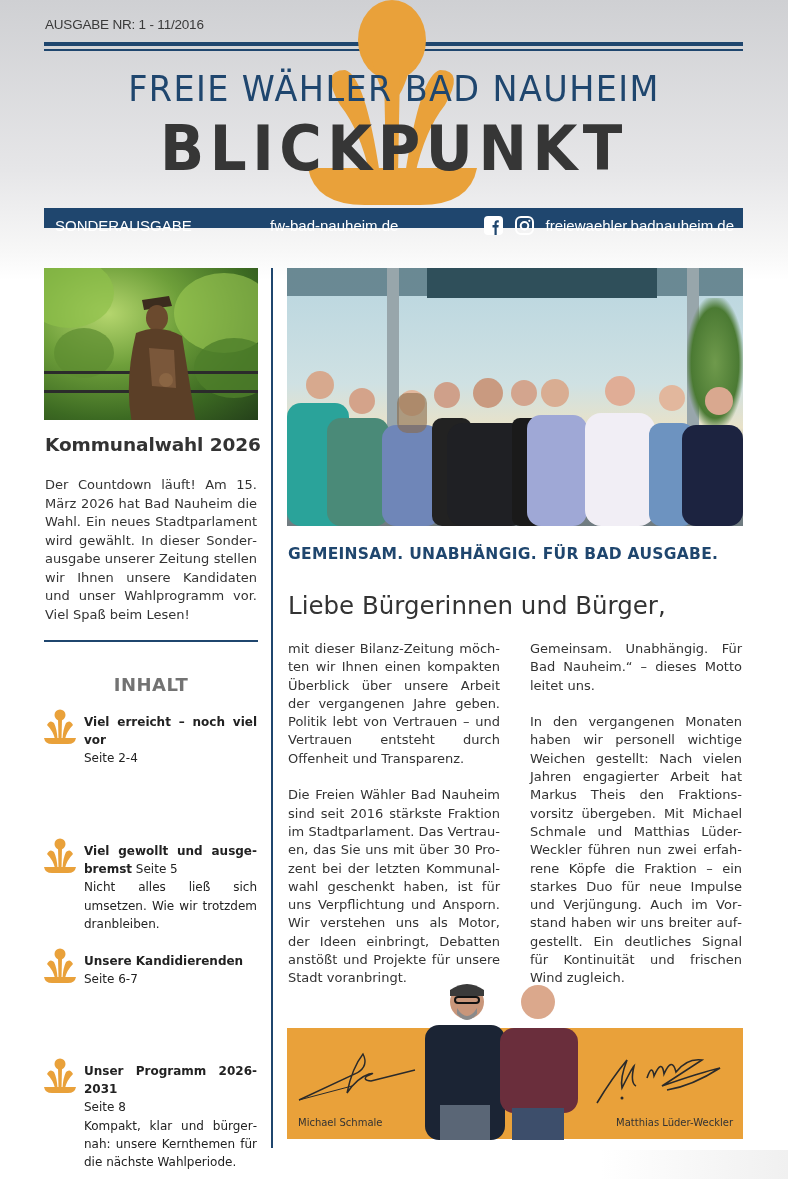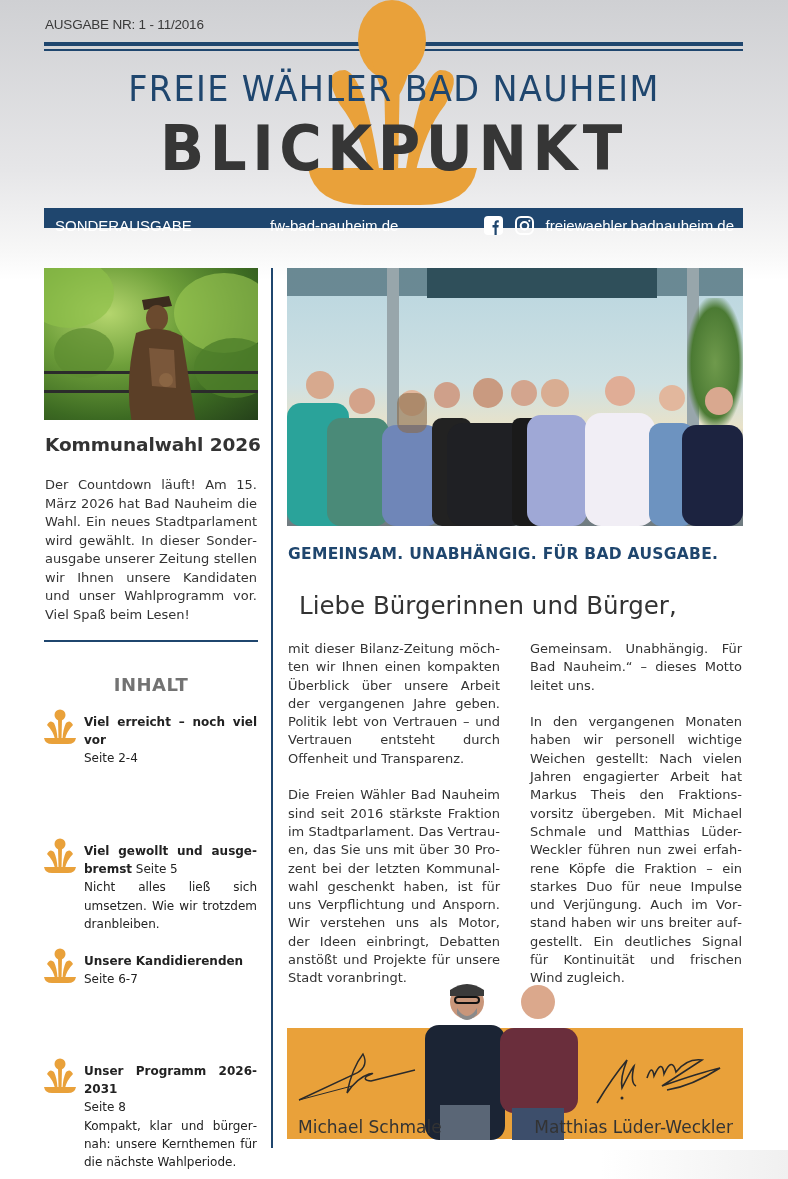--- a/index.html
+++ b/index.html
@@ -67,33 +67,33 @@
   
   .group-photo {
     position: absolute; left: 287px; top: 268px; width: 456px; height: 258px; overflow: hidden;
     background: linear-gradient(to bottom, #b8d5df 0%, #cfe1e3 45%, #e9e2c8 62%, #9aa4a8 70%, #6f7b80 100%);
   }
   .tagline {
     position: absolute; left: 288px; top: 545px; font-size: 15.5px; font-weight: bold; color: #1f466e;
     letter-spacing: 0.3px;
   }
   .salutation {
-    position: absolute; left: 288px; top: 591px; font-size: 24.5px; color: #333; margin-left: 11px;
+    position: absolute; left: 288px; top: 591px; font-size: 24.5px; color: #333;
   }
   .col {
     position: absolute; top: 640px; width: 212px; font-size: 13px; line-height: 18.3px;
     text-align: justify; color: #333;
   }
   .col p { margin-bottom: 18.3px; }
   .col-a { left: 288px; }
   .col-b { left: 530px; }
   .sig-band {
     position: absolute; left: 287px; top: 1028px; width: 456px; height: 111px; background: #e9a13a;
   }
-  .sig-name { position: absolute; top: 1117px; font-size: 17px; color: #333; }
+  .sig-name { position: absolute; top: 1117px; font-size: 10px; color: #333; }
   .sig-name.left { left: 298px; }
   .sig-name.right { right: 55px; }
   .duo { position: absolute; left: 420px; top: 980px; width: 170px; height: 160px; }
   .foot-shadow { position: absolute; left: 600px; top: 1150px; width: 188px; height: 29px;
     background: linear-gradient(to right, rgba(255,255,255,0), rgba(230,230,230,0.6)); }
 </style>
 </head>
 <body>
 
 <div class="issue">AUSGABE NR: 1 - 11/2016</div>

